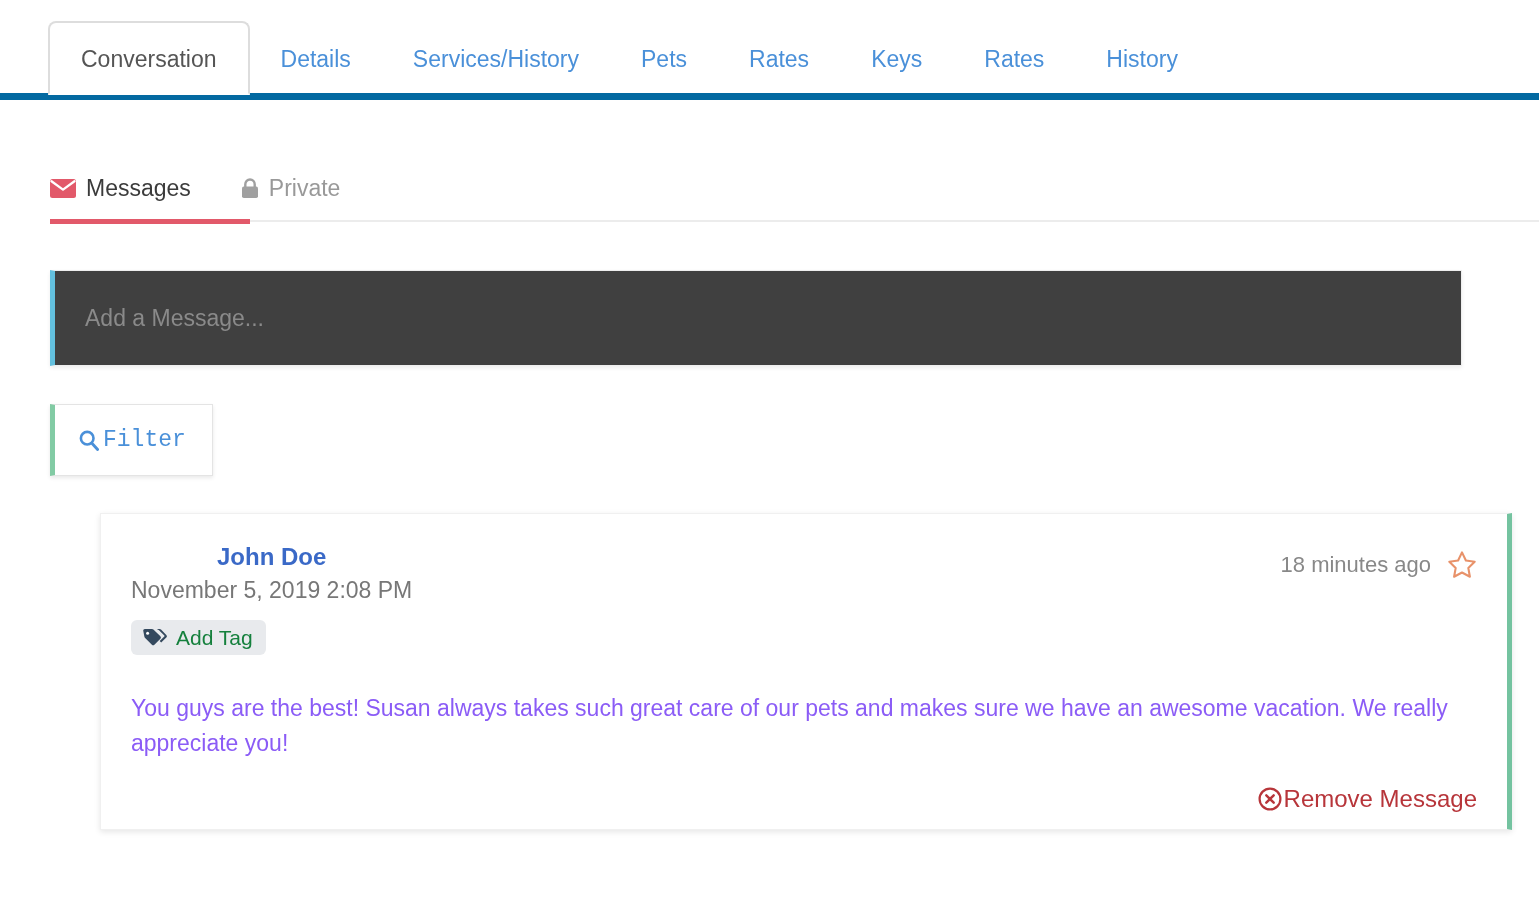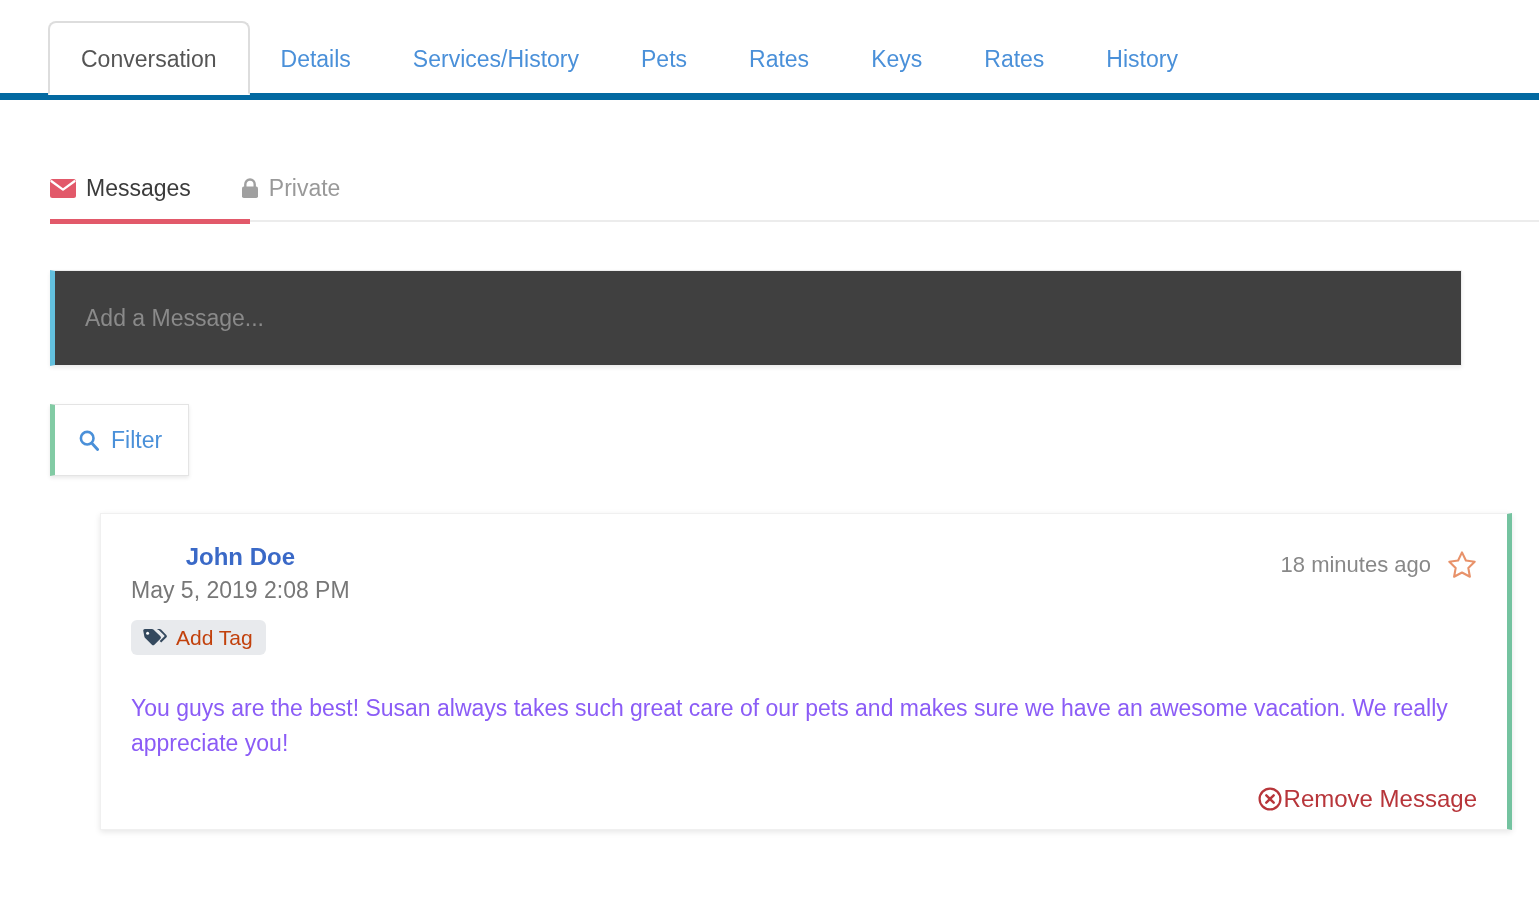--- a/index.html
+++ b/index.html
@@ -109,31 +109,31 @@
     background: transparent;
     width: 100%;
   }
   .compose-placeholder::placeholder { color: #8a8a8a; opacity: 1; }
 
   
   .filter-wrap { padding-left: 50px; margin-top: 38px; }
   .filter-btn {
     display: inline-flex;
     align-items: center;
-    gap: 12px;
+    gap: 4px;
     height: 72px;
     padding: 0 26px 0 24px;
     background: #ffffff;
     border: 1px solid #e4e4e4;
     border-left: 5px solid #82cba4;
     box-shadow: 0 2px 4px rgba(0,0,0,0.09);
     color: #4a90d9;
     font-size: 23px;
     cursor: pointer;
-    font-family: Liberation Sans, sans-serif;
+    font-family: Liberation Mono, monospace;
   }
   .search-icon { width: 20px; height: 21px; display: block; }
 
   
   .card-wrap { padding: 0 27px 0 100px; margin-top: 37px; }
   .card {
     position: relative;
     background: #ffffff;
     border: 1px solid #f0f0f0;
     border-right: 5px solid #74c3a0;
@@ -171,21 +171,21 @@
 
   .tag-pill {
     display: inline-flex;
     align-items: center;
     gap: 9px;
     background: #e8eaed;
     border-radius: 6px;
     padding: 7px 13px 7px 11px;
     margin-top: 14px;
     font-size: 21px;
-    color: #c2410c;
+    color: #15803d;
     cursor: pointer;
     line-height: 1;
   }
   .tags-icon { width: 25px; height: 18px; display: block; }
 
   .card-body {
     font-size: 23px;
     color: #8b5cf6;
     line-height: 1.52;
     margin-top: 36px;
@@ -264,21 +264,21 @@
     <span>Filter</span>
   </button>
 </div>
 
 <div class="card-wrap">
   <div class="card">
 
     <div class="card-head">
       <div>
         <div class="author">John Doe</div>
-        <div class="timestamp-line">May 5, 2019 2:08 PM</div>
+        <div class="timestamp-line">November 5, 2019 2:08 PM</div>
         <div class="tag-pill">
           <span>
             <svg class="tags-icon" viewBox="0 0 25 18" xmlns="http://www.w3.org/2000/svg">
               <path d="M1.2 2.6 a1.6 1.6 0 0 1 1.6-1.6 H10 a2 2 0 0 1 1.4 0.6 L18.4 8.2 a1.8 1.8 0 0 1 0 2.5 l-6 6 a1.8 1.8 0 0 1-2.5 0 L2.9 9.7 A2 2 0 0 1 2.3 8.3 Z" fill="#34495e"></path>
               <circle cx="5.6" cy="5.3" r="1.5" fill="#ffffff"></circle>
               <path d="M14.8 1 H17.6 a2 2 0 0 1 1.4 0.6 L24.3 7 a1.8 1.8 0 0 1 0 2.5 l-5.1 5.1 l-1.5-1.6 l4.6-4.6 a0.7 0.7 0 0 0 0-1 L17 2.3 Z" fill="#34495e"></path>
             </svg>
           </span>
           <span>Add Tag</span>
         </div>

